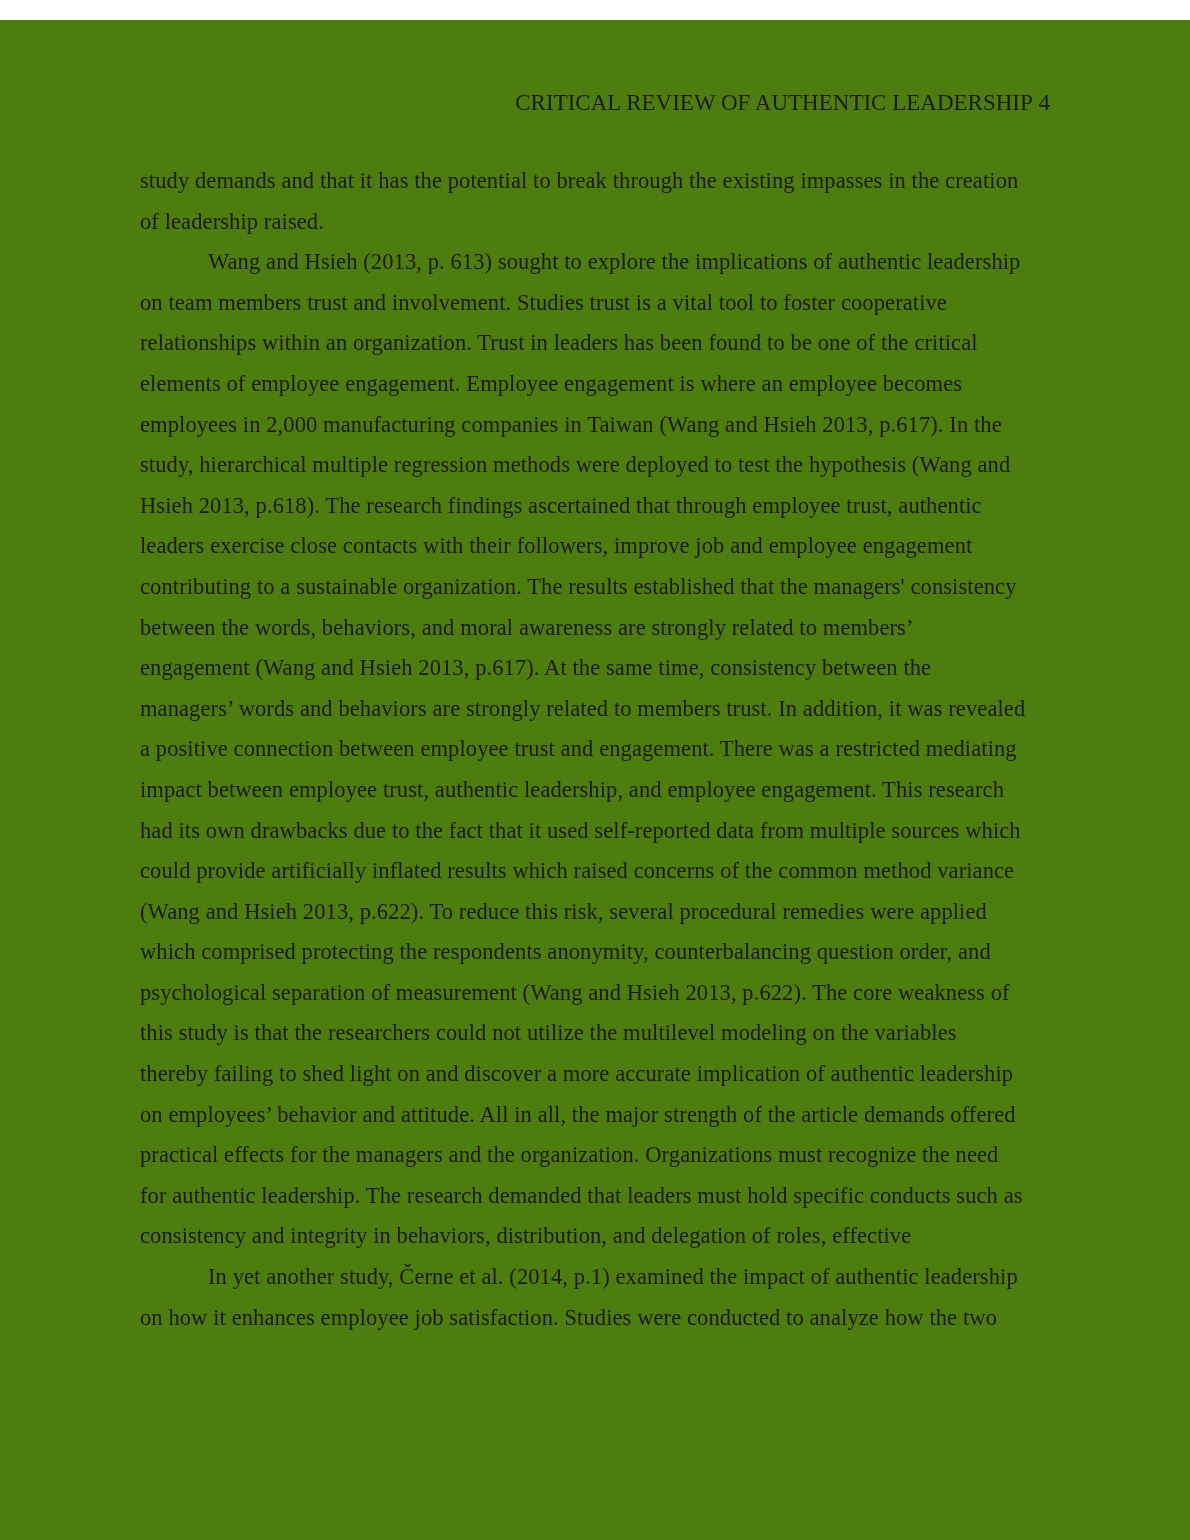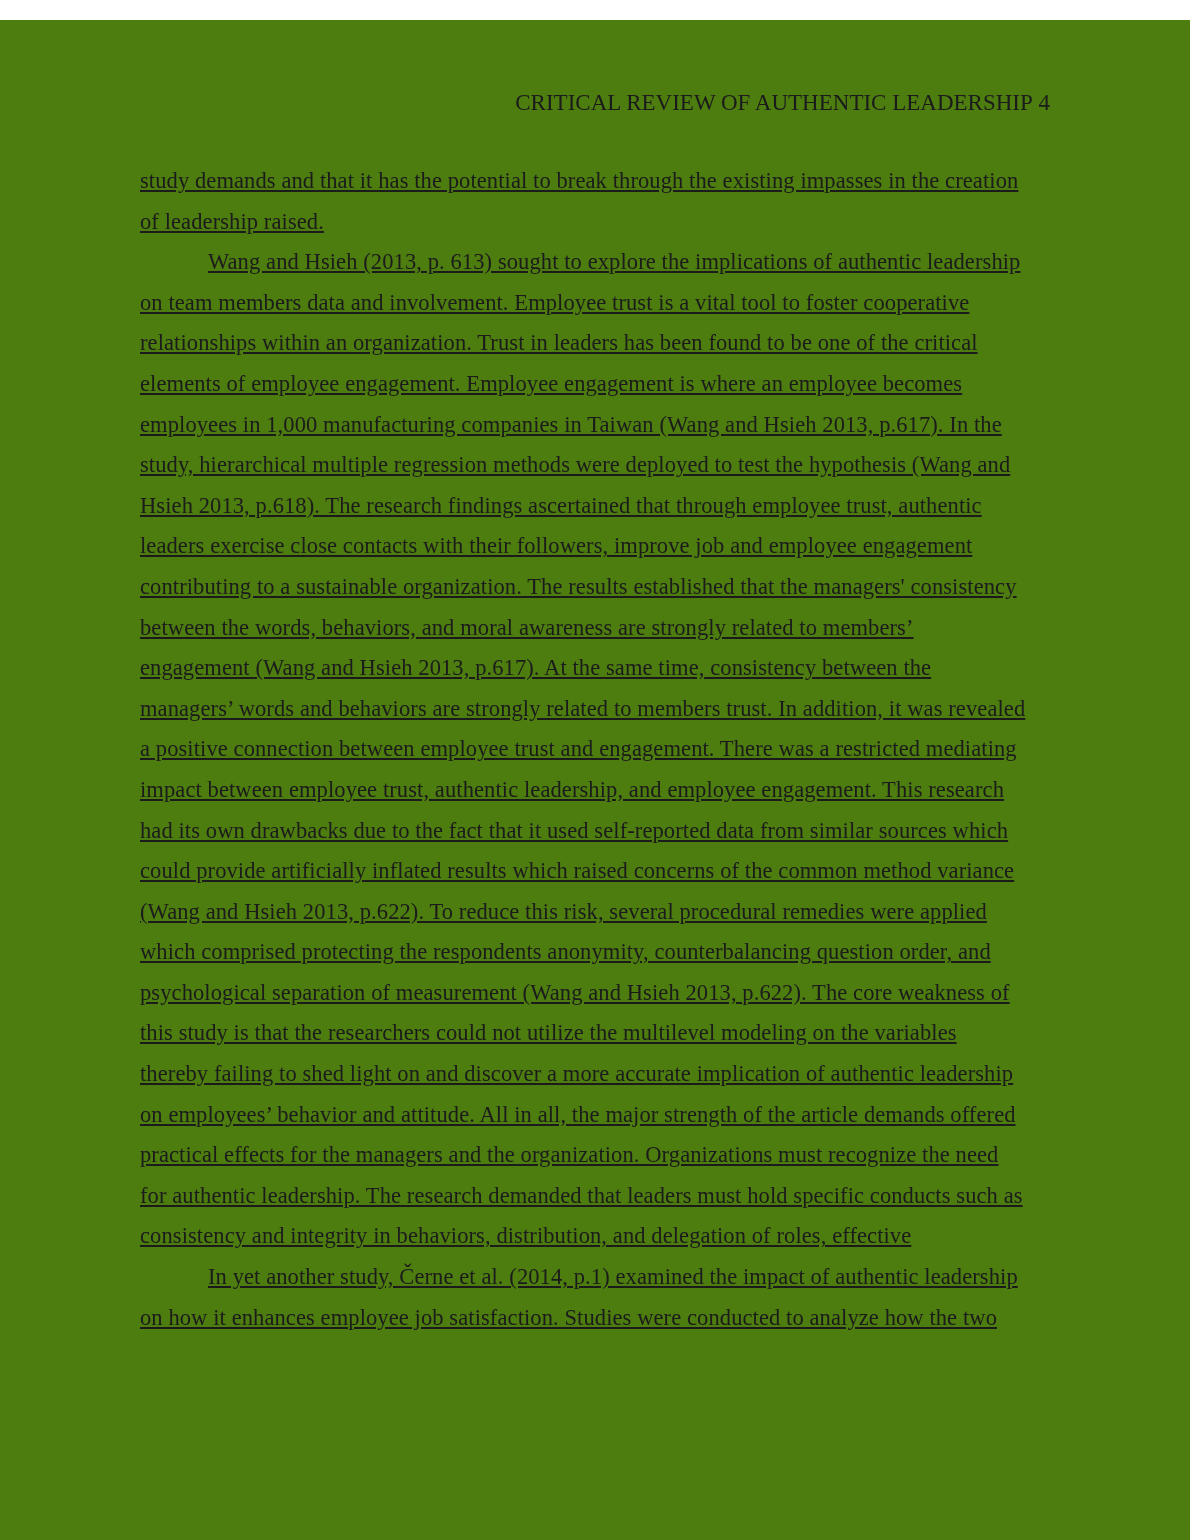--- a/index.html
+++ b/index.html
@@ -30,54 +30,53 @@
     font-size: 22.5px;
   }
   .paragraph {
     margin: 0;
   }
   .line {
     height: 40.6px;
     line-height: 40.6px;
     white-space: nowrap;
     letter-spacing: 0.1px;
-    text-decoration: underline;
   }
   .line.indent {
     padding-left: 68px;
   }
 </style>
 </head>
 <body>
 
 <div class="page">
   <div class="running-header"><span>CRITICAL REVIEW OF AUTHENTIC LEADERSHIP</span><span>&nbsp;</span><span>4</span></div>
 
   <div class="document-body">
 
   <div class="paragraph">
         <div class="line">study demands and that it has the potential to break through the existing impasses in the creation</div>
         <div class="line">of leadership raised.</div>
       </div>
       <div class="paragraph">
         <div class="line indent">Wang and Hsieh (2013, p. 613) sought to explore the implications of authentic leadership</div>
-        <div class="line">on team members data and involvement. Employee trust is a vital tool to foster cooperative</div>
+        <div class="line">on team members trust and involvement. Studies trust is a vital tool to foster cooperative</div>
         <div class="line">relationships within an organization. Trust in leaders has been found to be one of the critical</div>
         <div class="line">elements of employee engagement. Employee engagement is where an employee becomes</div>
-        <div class="line">employees in 1,000 manufacturing companies in Taiwan (Wang and Hsieh 2013, p.617). In the</div>
+        <div class="line">employees in 2,000 manufacturing companies in Taiwan (Wang and Hsieh 2013, p.617). In the</div>
         <div class="line">study, hierarchical multiple regression methods were deployed to test the hypothesis (Wang and</div>
         <div class="line">Hsieh 2013, p.618). The research findings ascertained that through employee trust, authentic</div>
         <div class="line">leaders exercise close contacts with their followers, improve job and employee engagement</div>
         <div class="line">contributing to a sustainable organization. The results established that the managers' consistency</div>
         <div class="line">between the words, behaviors, and moral awareness are strongly related to members’</div>
         <div class="line">engagement (Wang and Hsieh 2013, p.617). At the same time, consistency between the</div>
         <div class="line">managers’ words and behaviors are strongly related to members trust. In addition, it was revealed</div>
         <div class="line">a positive connection between employee trust and engagement. There was a restricted mediating</div>
         <div class="line">impact between employee trust, authentic leadership, and employee engagement. This research</div>
-        <div class="line">had its own drawbacks due to the fact that it used self-reported data from similar sources which</div>
+        <div class="line">had its own drawbacks due to the fact that it used self-reported data from multiple sources which</div>
         <div class="line">could provide artificially inflated results which raised concerns of the common method variance</div>
         <div class="line">(Wang and Hsieh 2013, p.622). To reduce this risk, several procedural remedies were applied</div>
         <div class="line">which comprised protecting the respondents anonymity, counterbalancing question order, and</div>
         <div class="line">psychological separation of measurement (Wang and Hsieh 2013, p.622). The core weakness of</div>
         <div class="line">this study is that the researchers could not utilize the multilevel modeling on the variables</div>
         <div class="line">thereby failing to shed light on and discover a more accurate implication of authentic leadership</div>
         <div class="line">on employees’ behavior and attitude. All in all, the major strength of the article demands offered</div>
         <div class="line">practical effects for the managers and the organization. Organizations must recognize the need</div>
         <div class="line">for authentic leadership. The research demanded that leaders must hold specific conducts such as</div>
         <div class="line">consistency and integrity in behaviors, distribution, and delegation of roles, effective</div>

